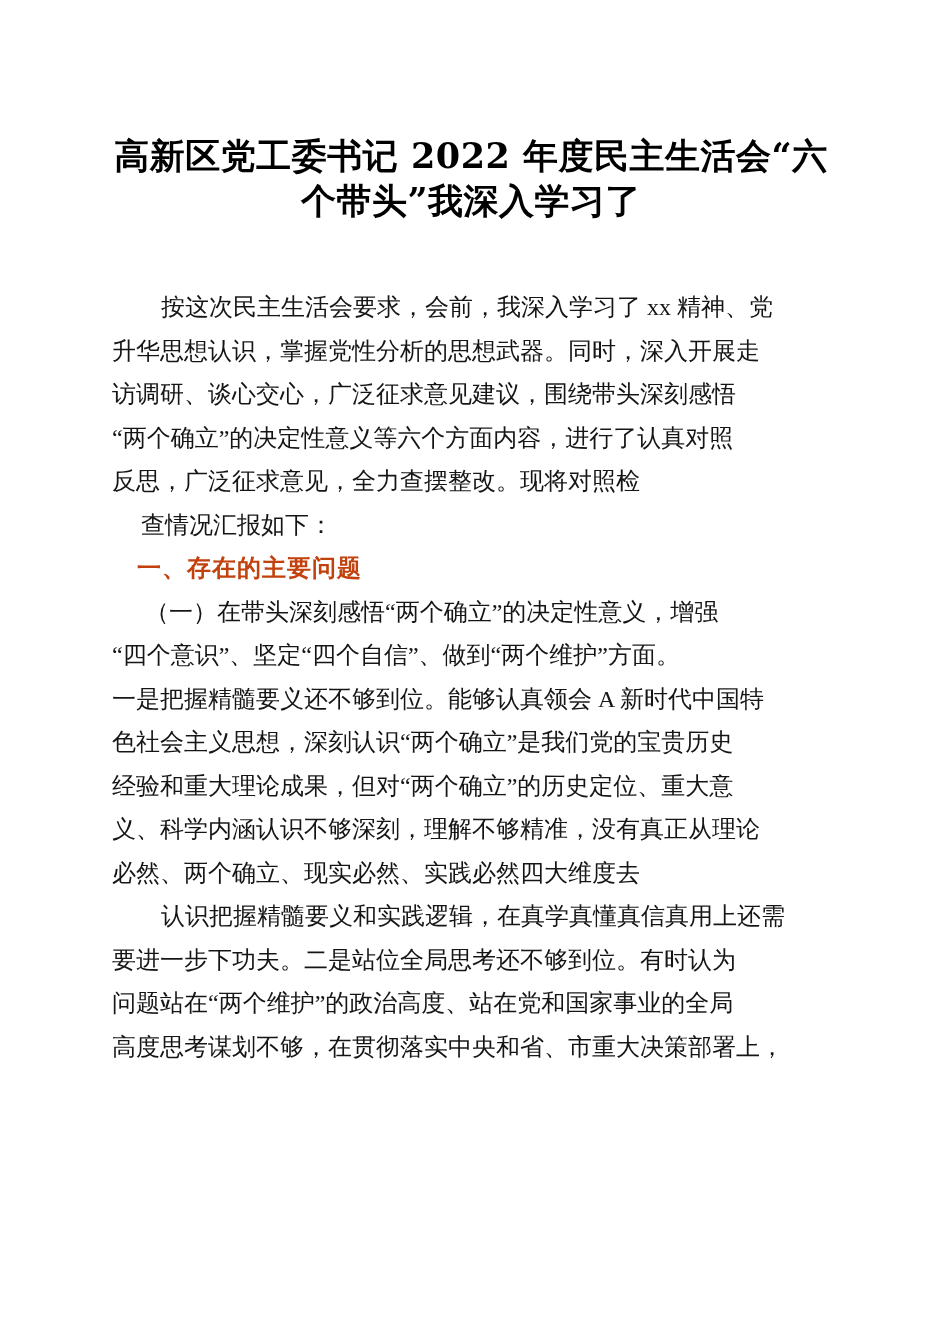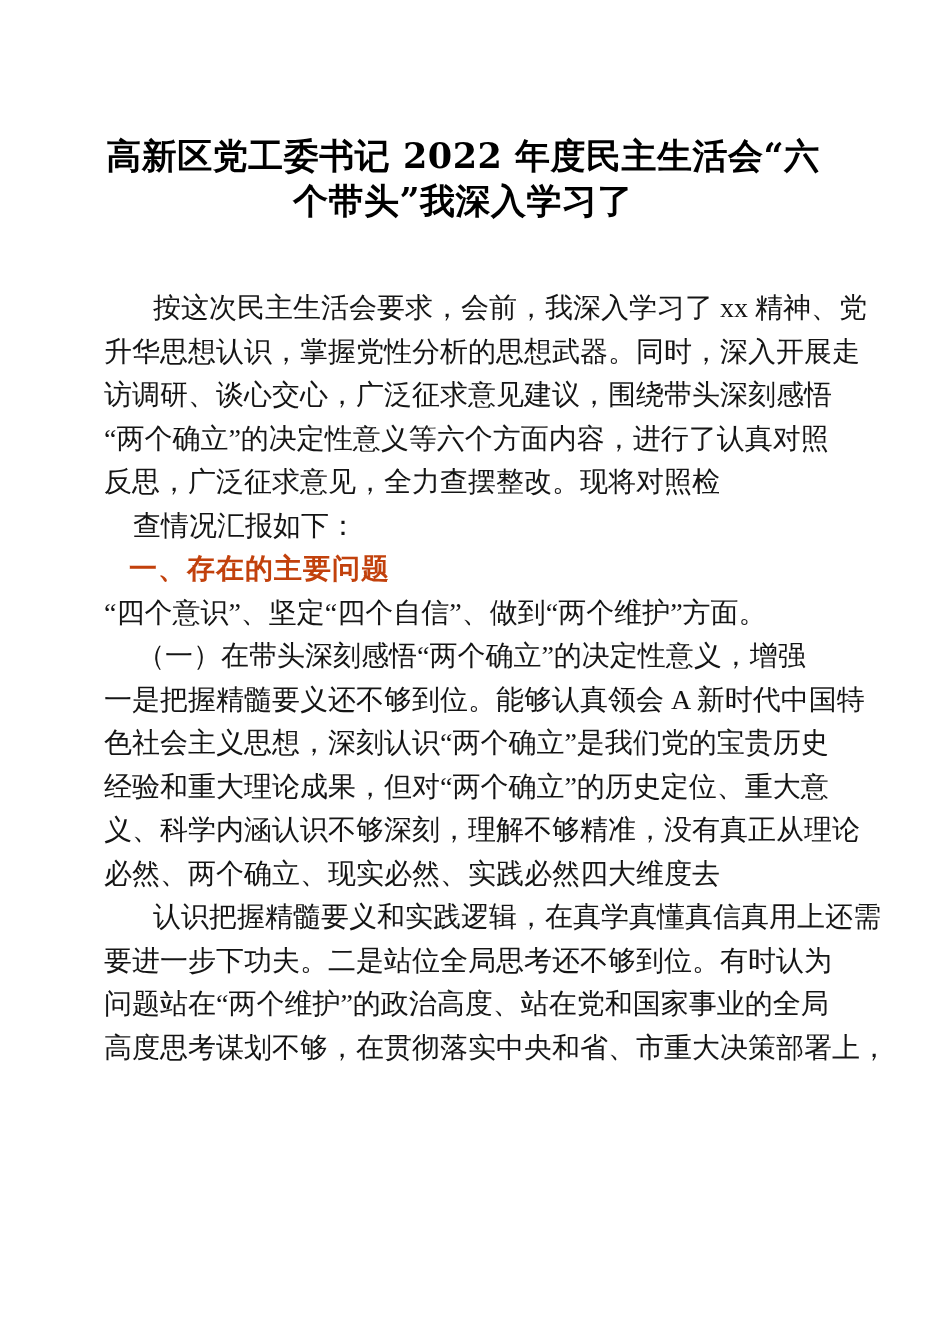--- a/index.html
+++ b/index.html
@@ -11,37 +11,37 @@
     position: relative;
     width: 950px;
     height: 1344px;
     background: #ffffff;
     overflow: hidden;
     color: #111111;
   }
   .doc {
     position: absolute;
     top: 0;
-    left: 104px;
+    left: 112px;
     width: 718px;
   }
   .title-block {
     margin-top: 133px;
     margin-bottom: 63px;
     text-align: center;
     font-family: "DejaVu Serif", "Liberation Serif", serif;
     font-weight: 700;
     font-size: 35px;
     line-height: 45px;
     color: #000000;
     letter-spacing: 0.5px;
   }
   .body-block {
     font-family: "Liberation Serif", "DejaVu Serif", serif;
-    font-size: 28px;
+    font-size: 24px;
     line-height: 43.5px;
     color: #151515;
     white-space: nowrap;
   }
   .line {
     height: 43.5px;
   }
   .ind1 { text-indent: 29px; }
   .ind1b { text-indent: 33px; }
   .ind2 { text-indent: 49px; }
@@ -65,22 +65,22 @@
     </div>
 
     <div class="body-block">
       <div class="line ind2">按这次民主生活会要求，会前，我深入学习了 xx 精神、党</div>
       <div class="line">升华思想认识，掌握党性分析的思想武器。同时，深入开展走</div>
       <div class="line">访调研、谈心交心，广泛征求意见建议，围绕带头深刻感悟</div>
       <div class="line">“两个确立”的决定性意义等六个方面内容，进行了认真对照</div>
       <div class="line">反思，广泛征求意见，全力查摆整改。现将对照检</div>
       <div class="line ind1">查情况汇报如下：</div>
       <div class="line heading">一、存在的主要问题</div>
+      <div class="line ind1b">（一）在带头深刻感悟“两个确立”的决定性意义，增强</div>
       <div class="line">“四个意识”、坚定“四个自信”、做到“两个维护”方面。</div>
-      <div class="line ind1b">（一）在带头深刻感悟“两个确立”的决定性意义，增强</div>
       <div class="line">一是把握精髓要义还不够到位。能够认真领会 A 新时代中国特</div>
       <div class="line">色社会主义思想，深刻认识“两个确立”是我们党的宝贵历史</div>
       <div class="line">经验和重大理论成果，但对“两个确立”的历史定位、重大意</div>
       <div class="line">义、科学内涵认识不够深刻，理解不够精准，没有真正从理论</div>
       <div class="line">必然、两个确立、现实必然、实践必然四大维度去</div>
       <div class="line ind2">认识把握精髓要义和实践逻辑，在真学真懂真信真用上还需</div>
       <div class="line">要进一步下功夫。二是站位全局思考还不够到位。有时认为</div>
       <div class="line">问题站在“两个维护”的政治高度、站在党和国家事业的全局</div>
       <div class="line">高度思考谋划不够，在贯彻落实中央和省、市重大决策部署上，</div>
     </div>

